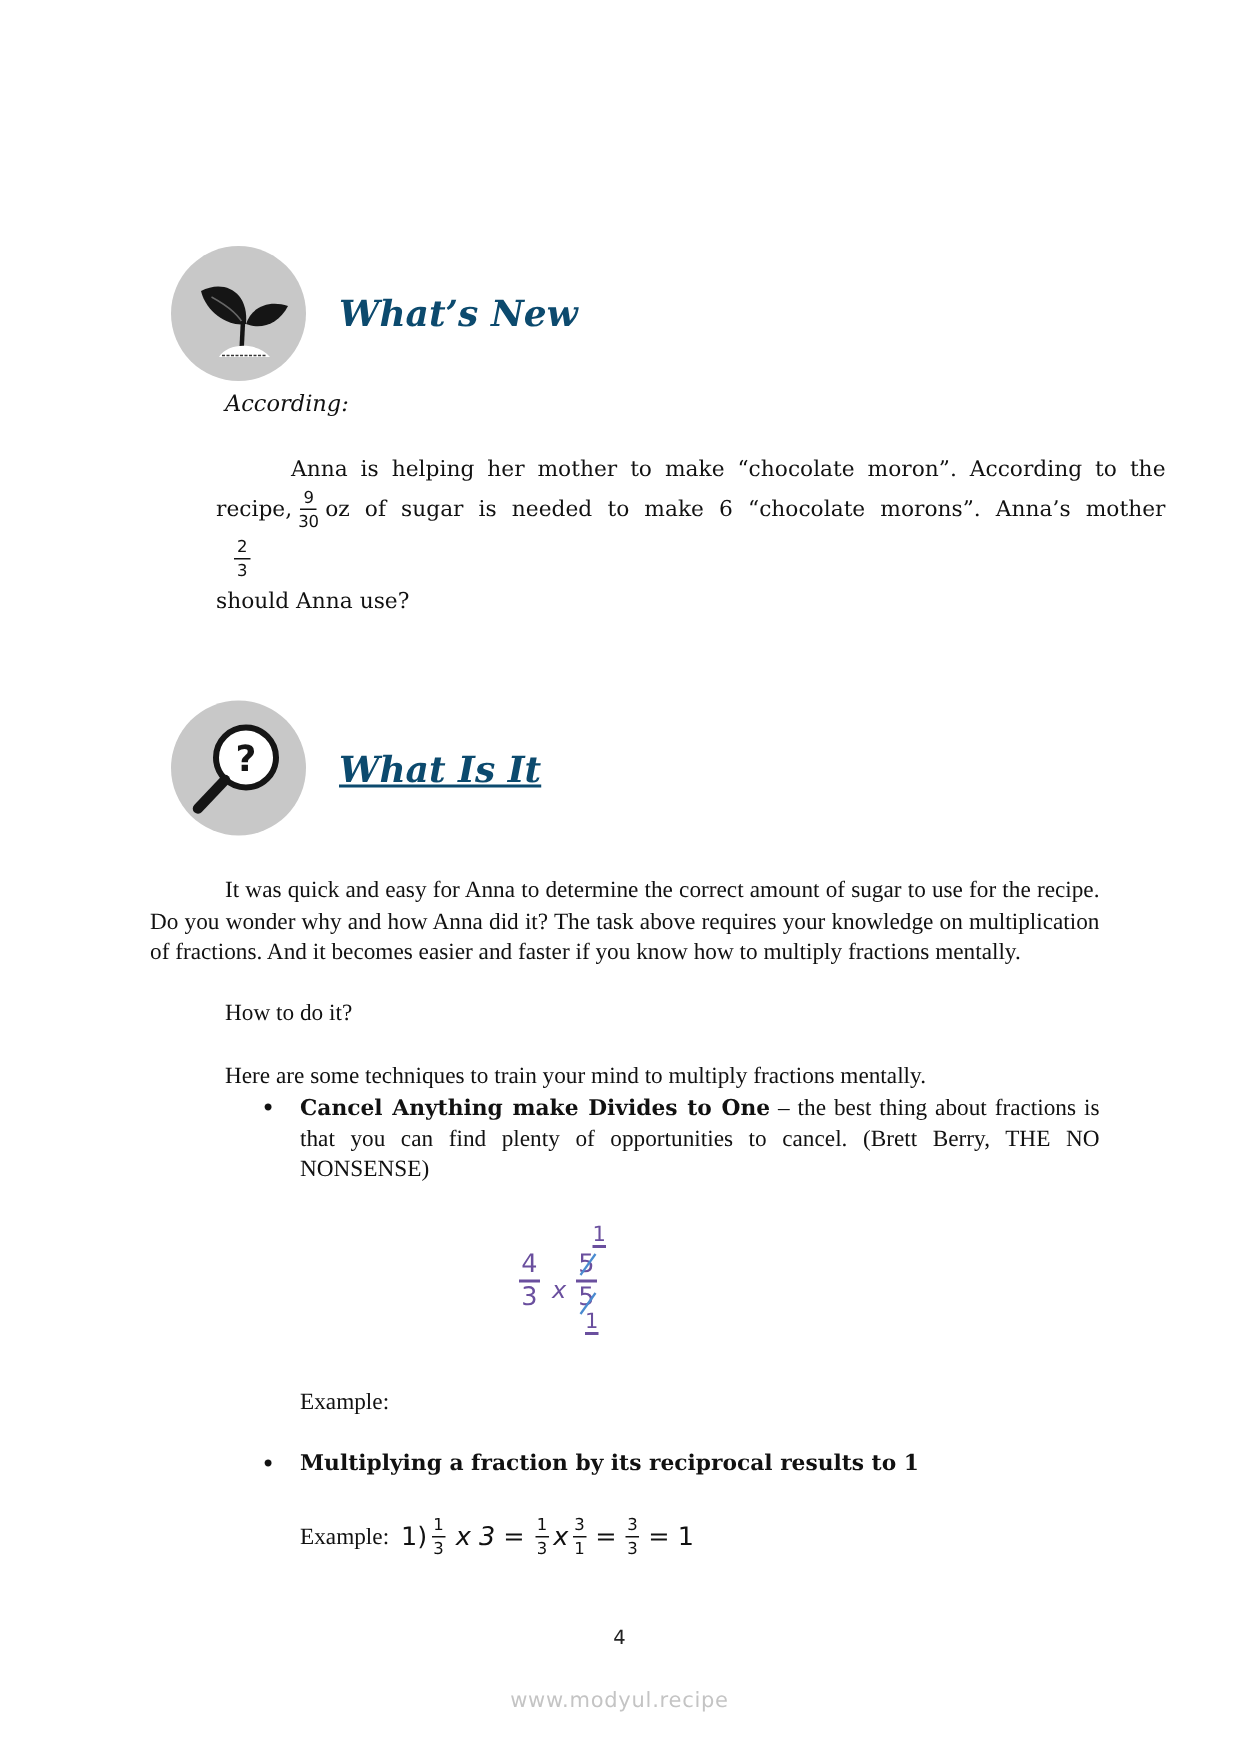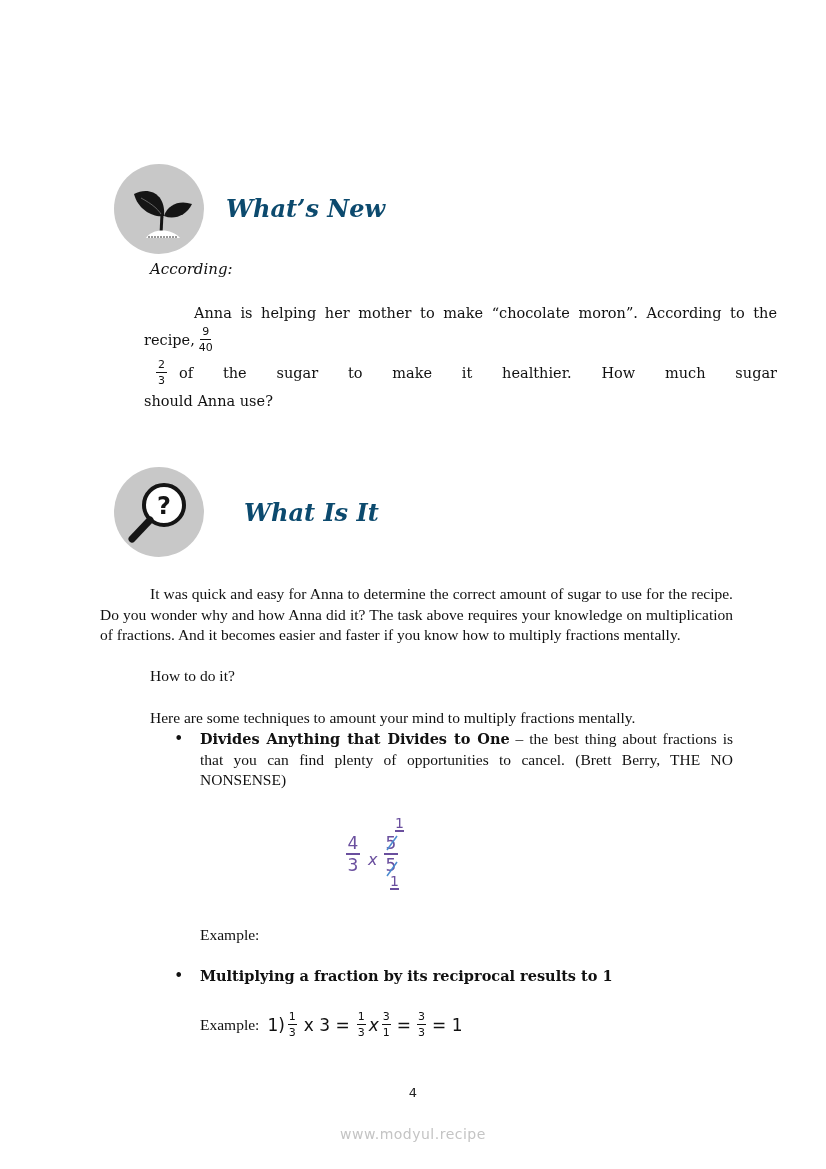--- a/index.html
+++ b/index.html
@@ -41,50 +41,50 @@
 <div class="abs heading" style="left:226px; top:194px;">What’s New</div>
 <div class="abs body-text" style="left:150px; top:259px; font-style:italic; font-family:'DejaVu Serif', serif; font-size:15px;">According:</div>
 
 <div class="abs body-text" style="left:100px; top:303px; width:633px;margin-left:44px;">
   <div style="text-indent:50px; text-align:justify; text-align-last:justify; height:22px; font-family:'DejaVu Serif', serif; font-size:14.5px;">Anna is helping her mother to make “chocolate moron”.  According to the</div>
   <div style="display:flex; justify-content:space-between; align-items:center; height:30px; font-family:'DejaVu Serif', serif; font-size:14.5px;">
     <span style="display:flex; align-items:center;">
       <span>recipe,</span>
       <span class="frac">
           <span class="num">9</span>
-          <span class="den">40</span>
+          <span class="den">30</span>
         </span>
     </span>
+    <span style="flex:1; text-align:justify; text-align-last:justify;">oz of sugar is needed to make 6 “chocolate morons”.  Anna’s mother</span>
   </div>
   <div style="display:flex; justify-content:space-between; align-items:center; height:36px; font-family:'DejaVu Serif', serif; font-size:14.5px;">
     <span class="frac" style="margin:0 12px;">
         <span class="num">2</span>
         <span class="den">3</span>
       </span>
-    <span style="flex:1; text-align:justify; text-align-last:justify;">of the sugar to make it healthier. How much sugar</span>
   </div>
   <div style="height:20px; font-family:'DejaVu Serif', serif; font-size:14.5px;">should Anna use?</div>
 </div>
 
 <div class="icon-circle" style="left:114px; top:467px;">
   <svg width="90" height="90" viewBox="0 0 90 90">
     <circle cx="50" cy="38" r="20" fill="#ffffff" stroke="#151515" stroke-width="4"></circle>
     <line x1="36" y1="53" x2="18" y2="72" stroke="#151515" stroke-width="7" stroke-linecap="round"></line>
     <text x="50" y="47" font-family="DejaVu Sans, sans-serif" font-weight="bold" font-size="24" text-anchor="middle" fill="#151515">?</text>
   </svg>
 </div>
-<div class="abs heading" style="left:244px; top:498px;">What Is It</div>
+<div class="abs heading" style="left:226px; top:498px;text-decoration:underline;">What Is It</div>
 
 <div class="abs body-text just" style="left:100px; top:584px; width:633px; text-indent:50px; font-size:15.5px; line-height:20.7px;">It was quick and easy for Anna to determine the correct amount of sugar to use for the recipe.  Do you wonder why and how Anna did  it?  The task above requires your knowledge on multiplication of fractions. And it becomes easier and faster if you know how to multiply fractions mentally.</div>
 <div class="abs body-text" style="left:150px; top:666px;text-align:right;">How to do it?</div>
-<div class="abs body-text" style="left:150px; top:708px;">Here are some techniques to amount your mind to multiply fractions mentally.</div>
+<div class="abs body-text" style="left:150px; top:708px;">Here are some techniques to train your mind to multiply fractions mentally.</div>
 
 <div class="bullet" style="left:174px; top:729px;">•</div>
 <div class="abs body-text just" style="left:200px; top:729px; width:533px; font-size:15.5px; line-height:20.7px;">
-  <span class="boldserif">Divides Anything that Divides to One</span><span> – the best thing about fractions is that you can find plenty of opportunities to cancel. (Brett Berry, THE NO NONSENSE)</span>
+  <span class="boldserif">Cancel Anything make Divides to One</span><span> – the best thing about fractions is that you can find plenty of opportunities to cancel. (Brett Berry, THE NO NONSENSE)</span>
 </div>
 
 <div class="abs purple" style="left:346px; top:830px; width:70px; height:65px;">
   <div class="abs" style="left:0; top:4px; font-size:17px; line-height:18px; text-align:center; width:14px;">
     <div>4</div>
     <div style="border-top:2px solid #6a4f9e; margin:1px 0 1px 0;"></div>
     <div>3</div>
   </div>
   <div class="abs" style="left:22px; top:20px; font-size:16px; font-style:italic;">x</div>
   <div class="abs" style="left:49px; top:-14px; font-size:14px; border-bottom:2px solid #6a4f9e; line-height:14px;">1</div>
@@ -106,21 +106,21 @@
 <div class="abs boldserif" style="left:200px; top:967px;">Multiplying a fraction by its reciprocal results to 1</div>
 
 <div class="abs" style="left:200px; top:1011px; display:flex; align-items:center;">
   <span class="body-text" style="margin-right:8px;">Example:</span>
   <span class="mathline" style="display:flex; align-items:center;">
     <span>1)</span>
     <span class="mfrac">
         <span class="num">1</span>
         <span class="den">3</span>
       </span>
-    <span style="margin:0 4px; ">x 3 =</span>
+    <span style="margin:0 4px; font-style:italic;">x 3 =</span>
     <span class="mfrac">
         <span class="num">1</span>
         <span class="den">3</span>
       </span>
     <span style="font-style:italic;">x</span>
     <span class="mfrac">
         <span class="num">3</span>
         <span class="den">1</span>
       </span>
     <span style="margin:0 3px;">=</span>

